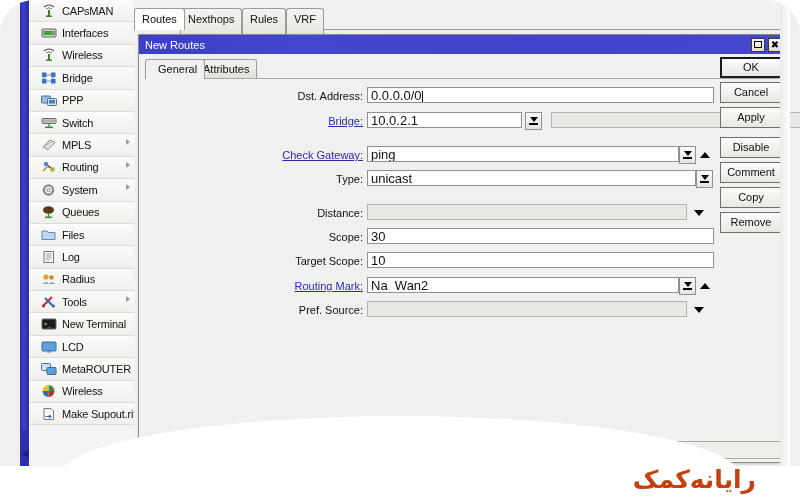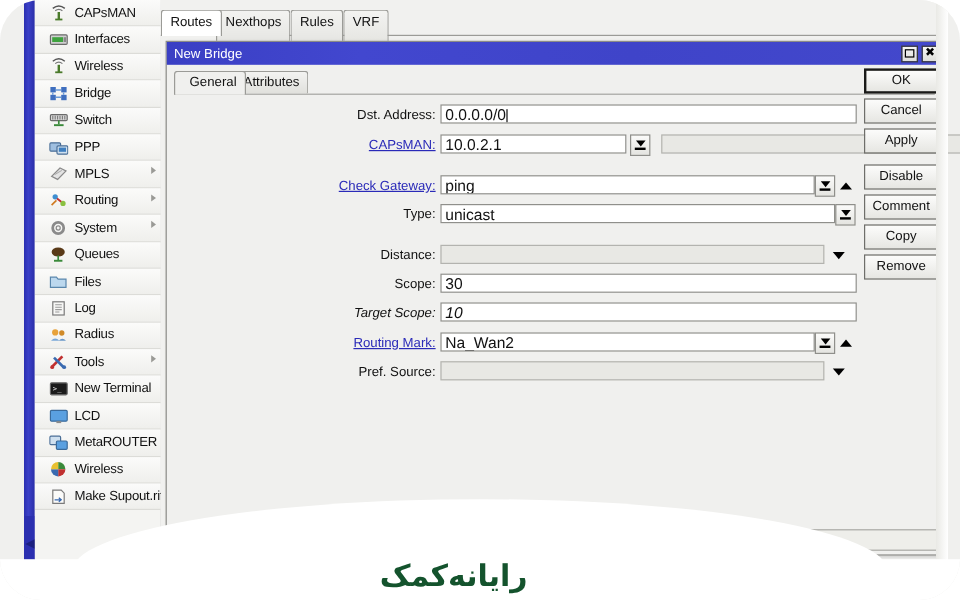--- a/index.html
+++ b/index.html
@@ -366,24 +366,24 @@
     width: 680px; height: 60px;
     background: #ffffff;
     border-radius: 50% 50% 0 0 / 100% 100% 0 0;
   }
 
   
   #watermark {
     position: absolute;
     left: 0; bottom: 6px;
     width: 756px;
-    text-align: center;
+    text-align: right;
     font-size: 25px;
     font-weight: bold;
-    color: #14532d;
+    color: #c2410c;
     direction: rtl;
     letter-spacing: -1px;
     font-family: "DejaVu Sans", sans-serif;
   }
 
   
   #right-edge {
     position: absolute;
     right: 0; top: 0;
     width: 10px; height: 470px;
@@ -447,38 +447,38 @@
                 <rect x="10" y="8" width="4.5" height="4.5" fill="#3f6fbf"></rect>
                 <path d="M5.5 4 H10 M5.5 10 H10 M3 6 V8 M12 6 V8" stroke="#6a9ad8" stroke-width="1.2"></path>
               </svg>
             </span>
         <span class="lbl">Bridge</span>
       </div>
 
       <div class="side-item">
         <span class="ico">
               <svg width="16" height="14" viewBox="0 0 16 14">
+                <rect x="0.5" y="3" width="9" height="7" rx="1" fill="#9fbfe0" stroke="#4a6e96"></rect>
+                <rect x="6.5" y="5.5" width="9" height="7" rx="1" fill="#cfe0ef" stroke="#4a6e96"></rect>
+                <rect x="8" y="7" width="6" height="3.5" fill="#3f7fbf"></rect>
+              </svg>
+            </span>
+        <span class="lbl">PPP</span>
+      </div>
+
+      <div class="side-item">
+        <span class="ico">
+              <svg width="16" height="14" viewBox="0 0 16 14">
                 <rect x="1" y="2.5" width="14" height="5" rx="1" fill="#d8d8d8" stroke="#6a6a6a"></rect>
                 <path d="M3 3.5 v3 M5 3.5 v3 M7 3.5 v3 M9 3.5 v3 M11 3.5 v3 M13 3.5 v3" stroke="#777" stroke-width="0.9"></path>
                 <path d="M8 7.5 v3" stroke="#3a8a3a" stroke-width="1.4"></path>
                 <rect x="4" y="10.5" width="8" height="1.6" fill="#3a8a3a"></rect>
               </svg>
             </span>
         <span class="lbl">Switch</span>
-      </div>
-
-      <div class="side-item">
-        <span class="ico">
-              <svg width="16" height="14" viewBox="0 0 16 14">
-                <rect x="0.5" y="3" width="9" height="7" rx="1" fill="#9fbfe0" stroke="#4a6e96"></rect>
-                <rect x="6.5" y="5.5" width="9" height="7" rx="1" fill="#cfe0ef" stroke="#4a6e96"></rect>
-                <rect x="8" y="7" width="6" height="3.5" fill="#3f7fbf"></rect>
-              </svg>
-            </span>
-        <span class="lbl">PPP</span>
       </div>
 
 
 
       <div class="side-item">
         <span class="ico">
               <svg width="16" height="14" viewBox="0 0 16 14">
                 <path d="M2 9 L9 2 L14 4.5 L7 11.5 Z" fill="#e3e3e3" stroke="#8a8a8a"></path>
                 <path d="M4.5 7.5 L10.5 4" stroke="#a8a8a8" stroke-width="0.9"></path>
               </svg>
@@ -625,21 +625,21 @@
       <div id="tabstrip">
         <div class="tab active" style="left:0px;">Routes</div>
         <div class="tab" style="left:46px;">Nexthops</div>
         <div class="tab" style="left:108px;">Rules</div>
         <div class="tab" style="left:152px;">VRF</div>
       </div>
 
       <div id="dialog">
 
         <div id="titlebar">
-          <span class="title">New Bridge</span>
+          <span class="title">New Routes</span>
           <div class="tbtn" id="btn-max">
                 <span class="maxglyph"></span>
               </div>
           <div class="tbtn" id="btn-close">✖</div>
         </div>
 
         <div id="inner-tabs">
           <div class="itab active" style="left:0px;padding-left:12px;">General</div>
           <div class="itab" style="left:50px;">Attributes</div>
         </div>
@@ -649,21 +649,21 @@
 
           <div class="row" style="top:8px;">
             <div class="lbl-box">
                   <span class="flabel">Dst. Address:</span>
                 </div>
             <div class="input" style="left:228px; width:347px;"><span>0.0.0.0/0</span><span class="caret"></span></div>
           </div>
 
           <div class="row" style="top:33px;">
             <div class="lbl-box">
-                  <span class="flabel link">CAPsMAN:</span>
+                  <span class="flabel link">Bridge:</span>
                 </div>
             <div class="input" style="left:228px; width:155px;">10.0.2.1</div>
             <div class="combo-btn" style="left:386px;">
                   <span class="glyph-dnbar">
                     <i></i>
                     <b></b>
                   </span>
                 </div>
             <div class="input disabled" style="left:412px; width:268px;"></div>
 
@@ -704,21 +704,21 @@
             <div class="tri-dn" style="left:555px; top:6px;"></div>
           </div>
 
           <div class="row" style="top:149px;">
             <div class="lbl-box">
                   <span class="flabel">Scope:</span>
                 </div>
             <div class="input" style="left:228px; width:347px;">30</div>
           </div>
 
-          <div class="row" style="top:173px;font-style:italic;">
+          <div class="row" style="top:173px;">
             <div class="lbl-box">
                   <span class="flabel">Target Scope:</span>
                 </div>
             <div class="input" style="left:228px; width:347px;">10</div>
           </div>
 
           <div class="row" style="top:198px;">
             <div class="lbl-box">
                   <span class="flabel link">Routing Mark:</span>
                 </div>

